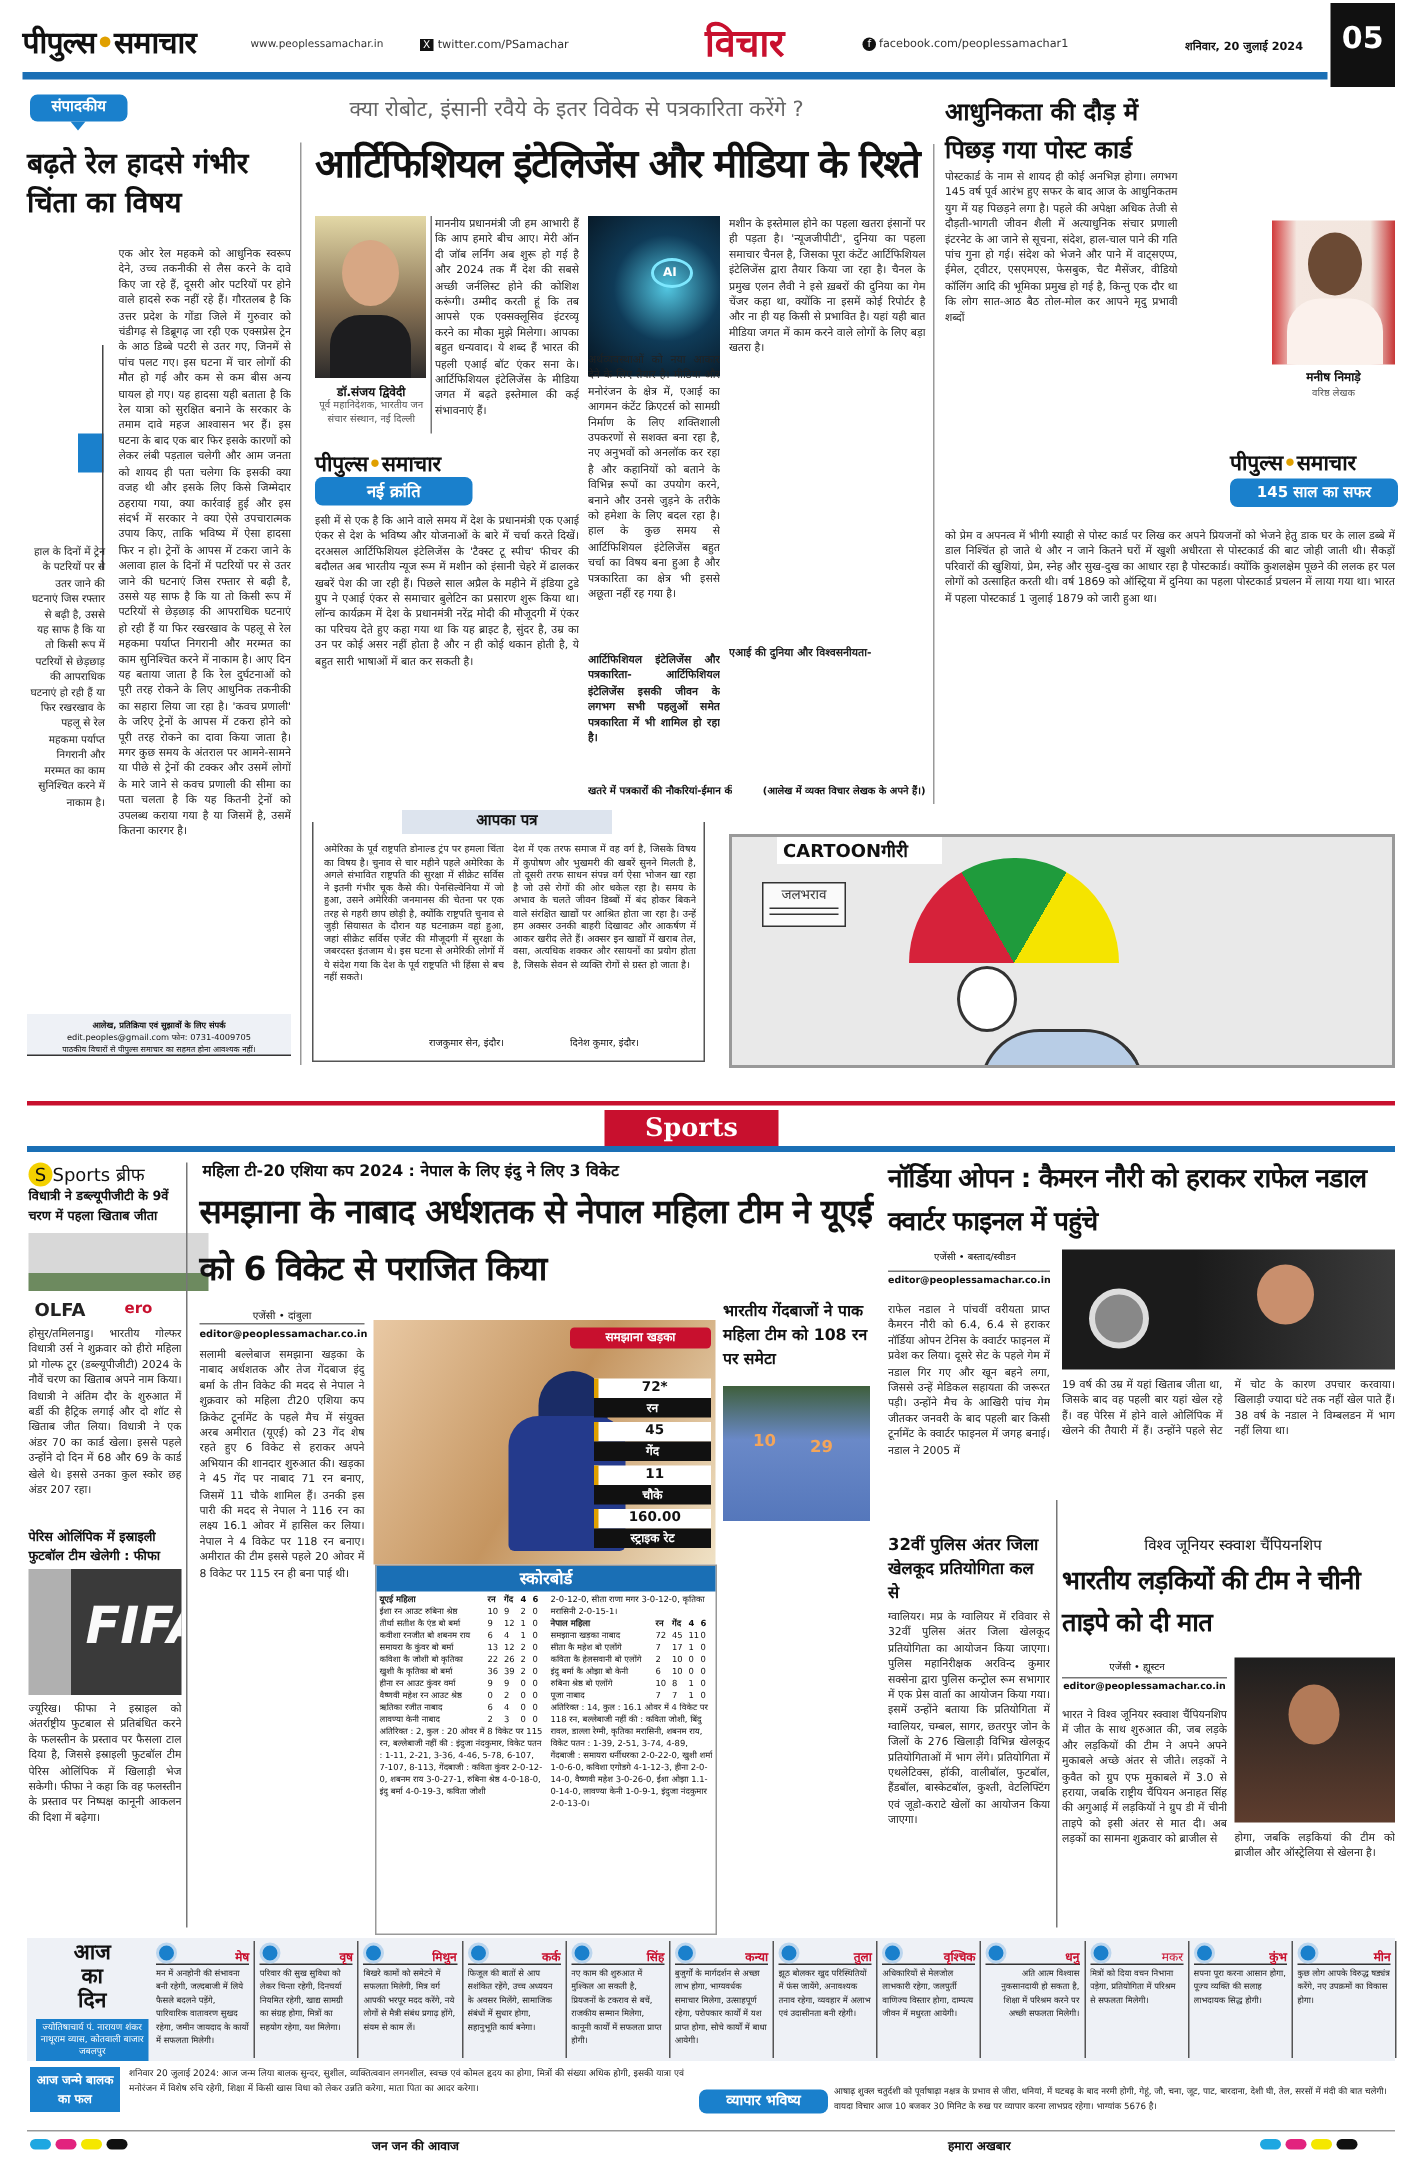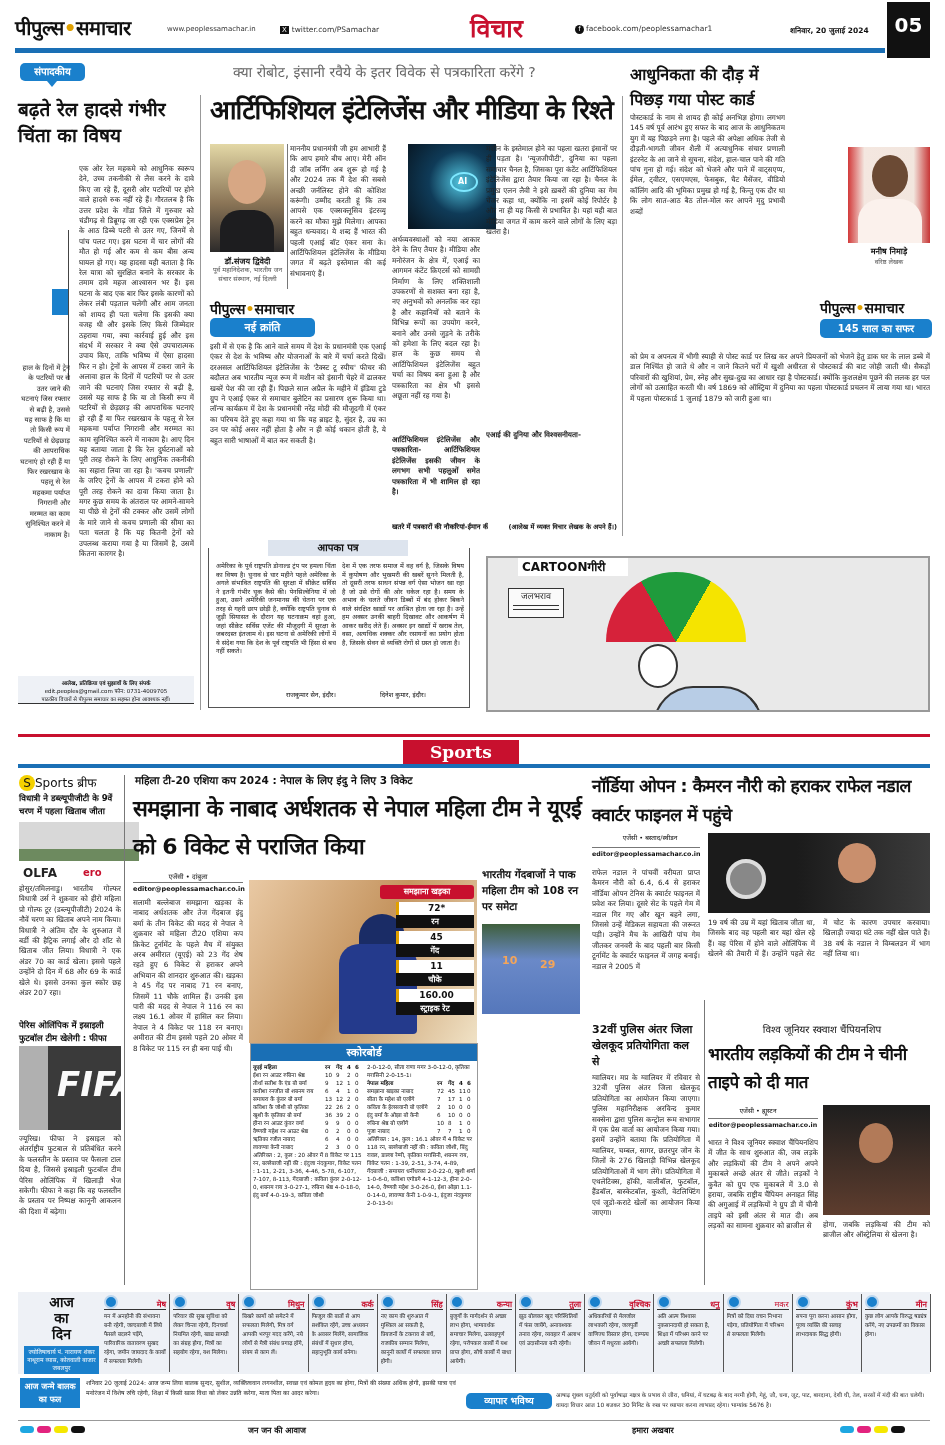--- a/index.html
+++ b/index.html
@@ -58,21 +58,21 @@
   <div style="position:absolute;left:18px;top:16px;width:38px;height:44px;border-radius:50%;background:#d7a784"></div>
   <div style="position:absolute;left:10px;top:66px;width:54px;height:44px;border-radius:20px 20px 0 0;background:#1d1d1f"></div>
 </div>
 <div class="abs" style="left:210px;top:255px;width:75px;text-align:center;font-size:8px;font-weight:bold">डॉ.संजय द्विवेदी</div>
 <div class="abs" style="left:210px;top:266px;width:75px;text-align:center;font-size:6.5px;line-height:9px;color:#555">पूर्व महानिदेशक, भारतीय जन संचार संस्थान, नई दिल्ली</div>
 <div class="abs" style="left:287px;top:144px;width:1px;height:145px;background:#777"></div>
 <div class="abs txt" style="left:290px;top:144px;width:96px;height:196px">माननीय प्रधानमंत्री जी हम आभारी हैं कि आप हमारे बीच आए। मेरी ऑन दी जॉब लर्निंग अब शुरू हो गई है और 2024 तक मैं देश की सबसे अच्छी जर्नलिस्ट होने की कोशिश करूंगी। उम्मीद करती हूं कि तब आपसे एक एक्सक्लूसिव इंटरव्यू करने का मौका मुझे मिलेगा। आपका बहुत धन्यवाद। ये शब्द हैं भारत की पहली एआई बॉट एंकर सना के। आर्टिफिशियल इंटेलिजेंस के मीडिया जगत में बढ़ते इस्तेमाल की कई संभावनाएं हैं।</div>
 <div class="abs" style="left:210px;top:299px;width:106px;font-size:14px;font-weight:bold;white-space:nowrap">पीपुल्स<span style="color:#e0a000">•</span>समाचार</div>
 <div class="abs badge" style="left:210px;top:318px;width:105px;height:19px;font-size:11px;line-height:19px">नई क्रांति</div>
 <div class="abs txt" style="left:210px;top:342px;width:176px;height:196px">इसी में से एक है कि आने वाले समय में देश के प्रधानमंत्री एक एआई एंकर से देश के भविष्य और योजनाओं के बारे में चर्चा करते दिखें। दरअसल आर्टिफिशियल इंटेलिजेंस के 'टैक्स्ट टू स्पीच' फीचर की बदौलत अब भारतीय न्यूज रूम में मशीन को इंसानी चेहरे में ढालकर खबरें पेश की जा रही हैं। पिछले साल अप्रैल के महीने में इंडिया टुडे ग्रुप ने एआई एंकर से समाचार बुलेटिन का प्रसारण शुरू किया था। लॉन्च कार्यक्रम में देश के प्रधानमंत्री नरेंद्र मोदी की मौजूदगी में एंकर का परिचय देते हुए कहा गया था कि यह ब्राइट है, सुंदर है, उम्र का उन पर कोई असर नहीं होता है और न ही कोई थकान होती है, ये बहुत सारी भाषाओं में बात कर सकती है।</div>
-<div class="abs photo" style="left:408px;top:144px;width:88px;height:85px;background:radial-gradient(circle at 60% 45%,#52c6e0,#0f3b58 45%,#07131e)">
+<div class="abs photo" style="left:392px;top:144px;width:88px;height:107px;background:radial-gradient(circle at 60% 45%,#52c6e0,#0f3b58 45%,#07131e)">
   <div style="position:absolute;left:42px;top:28px;width:28px;height:20px;border:2px solid #7ee8ff;border-radius:50%"></div>
   <div style="position:absolute;left:50px;top:33px;font-size:8px;color:#fff;font-weight:bold">AI</div>
 </div>
 <div class="abs txt" style="left:392px;top:235px;width:88px;height:300px">अर्थव्यवस्थाओं को नया आकार देने के लिए तैयार है। मीडिया और मनोरंजन के क्षेत्र में, एआई का आगमन कंटेंट क्रिएटर्स को सामग्री निर्माण के लिए शक्तिशाली उपकरणों से सशक्त बना रहा है, नए अनुभवों को अनलॉक कर रहा है और कहानियों को बताने के विभिन्न रूपों का उपयोग करने, बनाने और उनसे जुड़ने के तरीके को हमेशा के लिए बदल रहा है। हाल के कुछ समय से आर्टिफिशियल इंटेलिजेंस बहुत चर्चा का विषय बना हुआ है और पत्रकारिता का क्षेत्र भी इससे अछूता नहीं रह गया है।</div>
 <div class="abs txt" style="left:392px;top:435px;width:88px;height:100px;font-weight:bold">आर्टिफिशियल इंटेलिजेंस और पत्रकारिता- आर्टिफिशियल इंटेलिजेंस इसकी जीवन के लगभग सभी पहलुओं समेत पत्रकारिता में भी शामिल हो रहा है।</div>
 <div class="abs txt" style="left:486px;top:144px;width:131px;height:380px">मशीन के इस्तेमाल होने का पहला खतरा इंसानों पर ही पड़ता है। 'न्यूजजीपीटी', दुनिया का पहला समाचार चैनल है, जिसका पूरा कंटेंट आर्टिफिशियल इंटेलिजेंस द्वारा तैयार किया जा रहा है। चैनल के प्रमुख एलन लैवी ने इसे ख़बरों की दुनिया का गेम चेंजर कहा था, क्योंकि ना इसमें कोई रिपोर्टर है और ना ही यह किसी से प्रभावित है। यहां यही बात मीडिया जगत में काम करने वाले लोगों के लिए बड़ा खतरा है।</div>
 <div class="abs txt" style="left:486px;top:430px;width:131px;font-weight:bold">एआई की दुनिया और विश्वसनीयता-</div>
 <div class="abs" style="left:486px;top:522px;width:131px;font-size:6.6px;font-weight:bold;text-align:right">(आलेख में व्यक्त विचार लेखक के अपने हैं।)</div>
 <div class="abs" style="left:392px;top:522px;width:96px;font-size:6.8px;font-weight:bold;white-space:nowrap;overflow:hidden">खतरे में पत्रकारों की नौकरियां-ईमान की जगह</div>
 <div class="abs" style="left:622px;top:96px;width:1px;height:440px;background:#999"></div>
@@ -135,21 +135,21 @@
 <div class="abs" style="left:133px;top:882px;width:110px;font-size:6.5px;font-weight:bold;border-top:1px solid #777;padding-top:2px;text-align:center">editor@peoplessamachar.co.in</div>
 <div class="abs txt" style="left:133px;top:898px;width:110px;height:390px">सलामी बल्लेबाज समझाना खड़का के नाबाद अर्धशतक और तेज गेंदबाज इंदु बर्मा के तीन विकेट की मदद से नेपाल ने शुक्रवार को महिला टी20 एशिया कप क्रिकेट टूर्नामेंट के पहले मैच में संयुक्त अरब अमीरात (यूएई) को 23 गेंद शेष रहते हुए 6 विकेट से हराकर अपने अभियान की शानदार शुरुआत की। खड़का ने 45 गेंद पर नाबाद 71 रन बनाए, जिसमें 11 चौके शामिल हैं। उनकी इस पारी की मदद से नेपाल ने 116 रन का लक्ष्य 16.1 ओवर में हासिल कर लिया। नेपाल ने 4 विकेट पर 118 रन बनाए। अमीरात की टीम इससे पहले 20 ओवर में 8 विकेट पर 115 रन ही बना पाई थी।</div>
 
 <div class="abs photo" style="left:249px;top:880px;width:228px;height:163px;background:linear-gradient(120deg,#e9c9a4,#c59560 50%,#f0e2c6)">
   <div style="position:absolute;left:110px;top:34px;width:46px;height:38px;border-radius:24px 24px 6px 6px;background:#1a2c66"></div>
   <div style="position:absolute;left:90px;top:64px;width:78px;height:90px;border-radius:20px 20px 4px 4px;background:#243a8c"></div>
 </div>
 <div class="abs" style="left:380px;top:885px;width:94px;height:150px">
   <div style="background:#c8102e;color:#fff;font-size:8px;font-weight:bold;text-align:center;height:14px;line-height:14px;border-radius:3px">समझाना खड़का</div>
   <div id="stats-list">
-      <div style="background: rgb(255, 255, 255); border-left: 3px solid rgb(224, 160, 0); margin-top: 3px; text-align: center; font-size: 9px; font-weight: bold; height: 13px; line-height: 13px; margin-left: 16px;">72*</div>
+      <div style="background: rgb(255, 255, 255); border-left: 3px solid rgb(224, 160, 0); margin-top: 20px; text-align: center; font-size: 9px; font-weight: bold; height: 13px; line-height: 13px; margin-left: 16px;">72*</div>
       <div style="background: rgb(17, 17, 17); color: rgb(255, 255, 255); text-align: center; font-size: 8px; font-weight: bold; height: 13px; line-height: 13px; margin-left: 16px;">रन</div>
       <div style="background: rgb(255, 255, 255); border-left: 3px solid rgb(224, 160, 0); margin-top: 3px; text-align: center; font-size: 9px; font-weight: bold; height: 13px; line-height: 13px; margin-left: 16px;">45</div>
       <div style="background: rgb(17, 17, 17); color: rgb(255, 255, 255); text-align: center; font-size: 8px; font-weight: bold; height: 13px; line-height: 13px; margin-left: 16px;">गेंद</div>
       <div style="background: rgb(255, 255, 255); border-left: 3px solid rgb(224, 160, 0); margin-top: 3px; text-align: center; font-size: 9px; font-weight: bold; height: 13px; line-height: 13px; margin-left: 16px;">11</div>
       <div style="background: rgb(17, 17, 17); color: rgb(255, 255, 255); text-align: center; font-size: 8px; font-weight: bold; height: 13px; line-height: 13px; margin-left: 16px;">चौके</div>
       <div style="background: rgb(255, 255, 255); border-left: 3px solid rgb(224, 160, 0); margin-top: 3px; text-align: center; font-size: 9px; font-weight: bold; height: 13px; line-height: 13px; margin-left: 16px;">160.00</div>
       <div style="background: rgb(17, 17, 17); color: rgb(255, 255, 255); text-align: center; font-size: 8px; font-weight: bold; height: 13px; line-height: 13px; margin-left: 16px;">स्ट्राइक रेट</div>
     </div>
 </div>
 
@@ -387,21 +387,21 @@
       </div>
       <div style="font-size: 5.6px; line-height: 9px; color: rgb(34, 34, 34); margin-top: 2px; height: 58px; overflow: hidden;">झूठ बोलकर खुद परिस्थितियों में फंस जायेंगे, अनावश्यक तनाव रहेगा, व्यवहार में अलाभ एवं उदासीनता बनी रहेगी।</div>
     </div>
     <div style="flex: 1 1 0%; border-right: 1px solid rgb(85, 85, 85); padding: 0px 3px; overflow: hidden;">
       <div style="display: flex; align-items: flex-end; justify-content: space-between; border-bottom: 1px solid rgb(51, 51, 51); height: 16px;">
         <span style="width: 14px; height: 14px; border-radius: 50%; background: rgb(26, 128, 204); border: 2px solid rgb(188, 214, 238); display: inline-block;"></span>
         <span style="color: rgb(200, 16, 46); font-weight: bold; font-size: 8px;">वृश्चिक</span>
       </div>
       <div style="font-size: 5.6px; line-height: 9px; color: rgb(34, 34, 34); margin-top: 2px; height: 58px; overflow: hidden;">अधिकारियों से मेलजोल लाभकारी रहेगा, जलपुर्ती वाणिज्य विस्तार होगा, दाम्पत्य जीवन में मधुरता आयेगी।</div>
     </div>
-    <div style="flex: 1 1 0%; border-right: 1px solid rgb(85, 85, 85); padding: 0px 3px; overflow: hidden;">
+    <div style="flex: 1 1 0%; border-right: 1px solid rgb(85, 85, 85); padding: 0px 3px; overflow: hidden; text-align: right;">
       <div style="display: flex; align-items: flex-end; justify-content: space-between; border-bottom: 1px solid rgb(51, 51, 51); height: 16px;">
         <span style="width: 14px; height: 14px; border-radius: 50%; background: rgb(26, 128, 204); border: 2px solid rgb(188, 214, 238); display: inline-block;"></span>
         <span style="color: rgb(200, 16, 46); font-weight: bold; font-size: 8px;">धनु</span>
       </div>
       <div style="font-size: 5.6px; line-height: 9px; color: rgb(34, 34, 34); margin-top: 2px; height: 58px; overflow: hidden;">अति आत्म विश्वास नुकसानदायी हो सकता है, शिक्षा में परिश्रम करने पर अच्छी सफलता मिलेगी।</div>
     </div>
     <div style="flex: 1 1 0%; border-right: 1px solid rgb(85, 85, 85); padding: 0px 3px; overflow: hidden;">
       <div style="display: flex; align-items: flex-end; justify-content: space-between; border-bottom: 1px solid rgb(51, 51, 51); height: 16px;">
         <span style="width: 14px; height: 14px; border-radius: 50%; background: rgb(26, 128, 204); border: 2px solid rgb(188, 214, 238); display: inline-block;"></span>
         <span style="color: rgb(200, 16, 46); font-weight: normal; font-size: 8px;">मकर</span>

